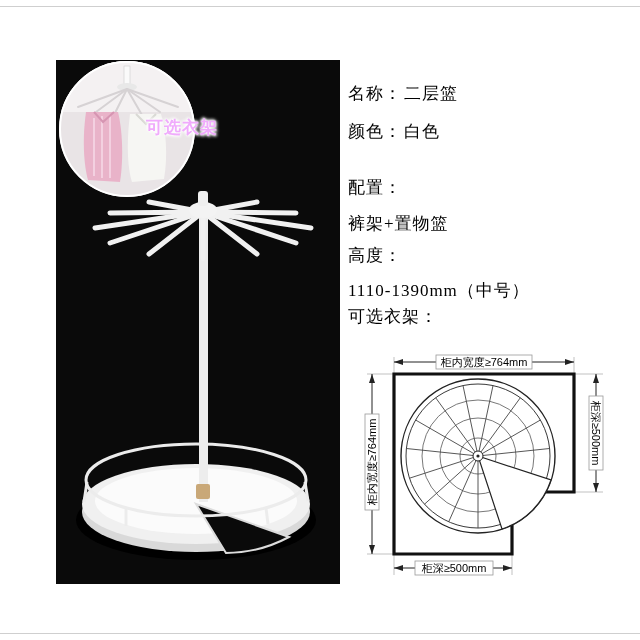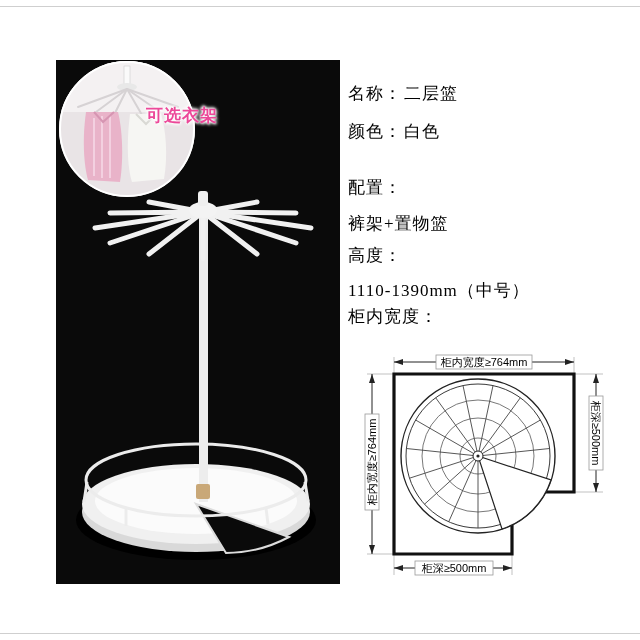--- a/index.html
+++ b/index.html
@@ -7,22 +7,22 @@
   .canvas { position:absolute; left:0; top:0; width:640px; height:640px; background:#fff; overflow:hidden; }
   .hairline { position:absolute; left:0; right:0; height:1px; background:#cfcfcf; }
   .hairline.top { top:6px; }
   .hairline.bottom { top:633px; }
 
   .photo-area { position:absolute; left:56px; top:60px; width:284px; height:524px; background:#0a0a0a; }
   .photo-area svg.product { position:absolute; left:0; top:0; }
 
   .inset { position:absolute; left:2px; top:0px; width:138px; height:138px; }
   .inset-label {
-    position:absolute; left:90px; top:44px;
-    font-size:17px; font-weight:bold; color:#ec4899;
+    position:absolute; left:90px; top:56px;
+    font-size:17px; font-weight:bold; color:#f0abfc;
     font-family:Liberation Serif, serif; letter-spacing:1px; white-space:nowrap;
     text-shadow:0 0 2px #fff, 0 0 4px #fff, 1px 1px 3px #fff, -1px -1px 3px #fff;
   }
 
   .spec-line {
     position:absolute; left:348px; color:#000;
     font-family:"Liberation Serif",serif; font-size:17px; letter-spacing:1px; white-space:nowrap;
   }
   .spec-line .val { margin-left:2px; }
 
@@ -117,21 +117,21 @@
     <div class="inset-label">可选衣架</div>
   </div>
 
   <div>
     <div class="spec-line" style="top:82px"><span>名称：</span><span class="val">二层篮</span></div>
     <div class="spec-line" style="top:120px"><span>颜色：</span><span class="val">白色</span></div>
     <div class="spec-line" style="top:176px">配置：</div>
     <div class="spec-line" style="top:212px">裤架+置物篮</div>
     <div class="spec-line" style="top:244px">高度：</div>
     <div class="spec-line" style="top:279px">1110-1390mm（中号）</div>
-    <div class="spec-line" style="top:305px">柜内宽度：</div>
+    <div class="spec-line" style="top:305px">可选衣架：</div>
   </div>
 
   <div class="diagram">
     <svg width="250" height="228" viewBox="0 0 250 228">
 
       <g stroke="#999999" stroke-width="0.6">
         <line x1="34" y1="22" x2="34" y2="5"></line>
           <line x1="214" y1="22" x2="214" y2="5"></line>
         <line x1="34" y1="22" x2="7" y2="22"></line>
           <line x1="34" y1="202" x2="7" y2="202"></line>

